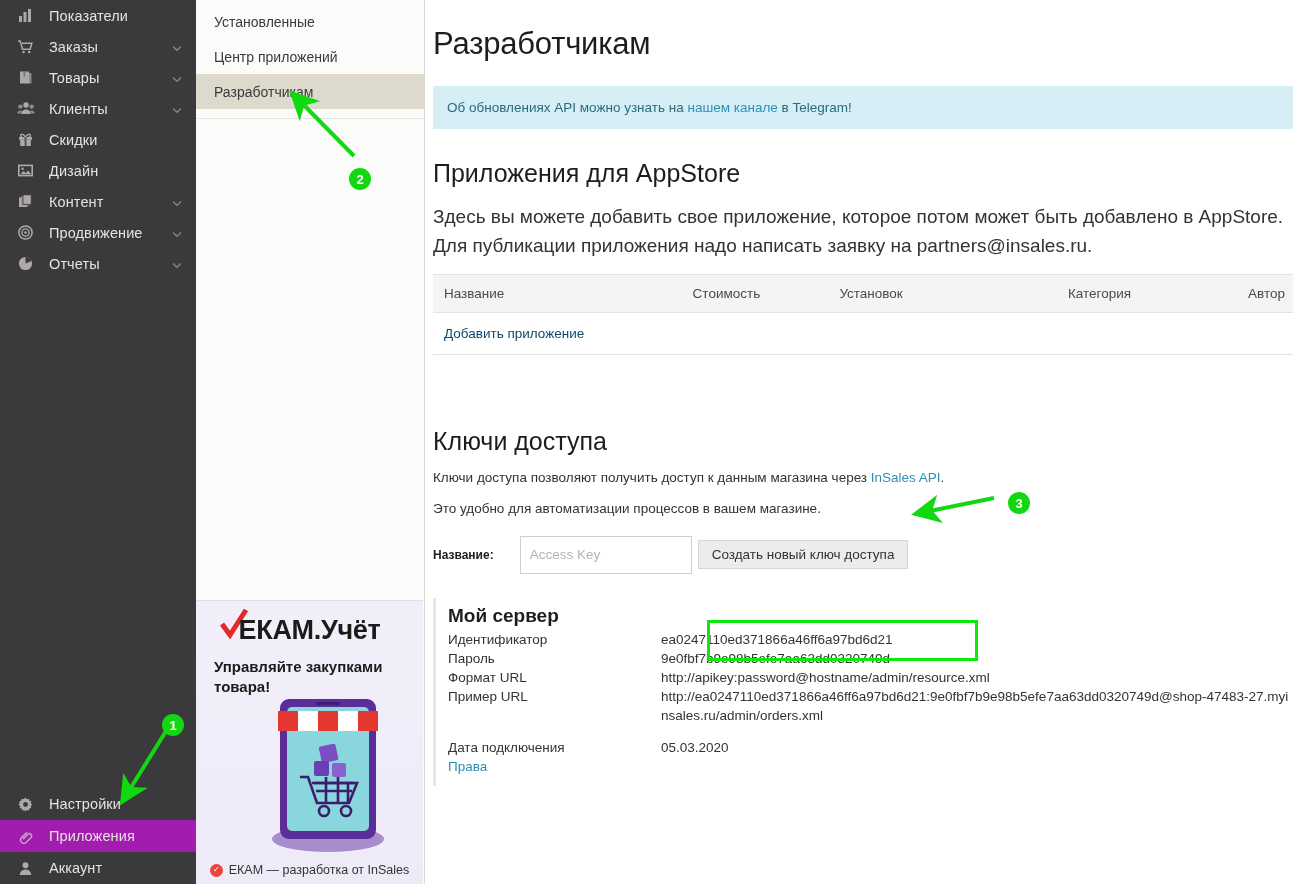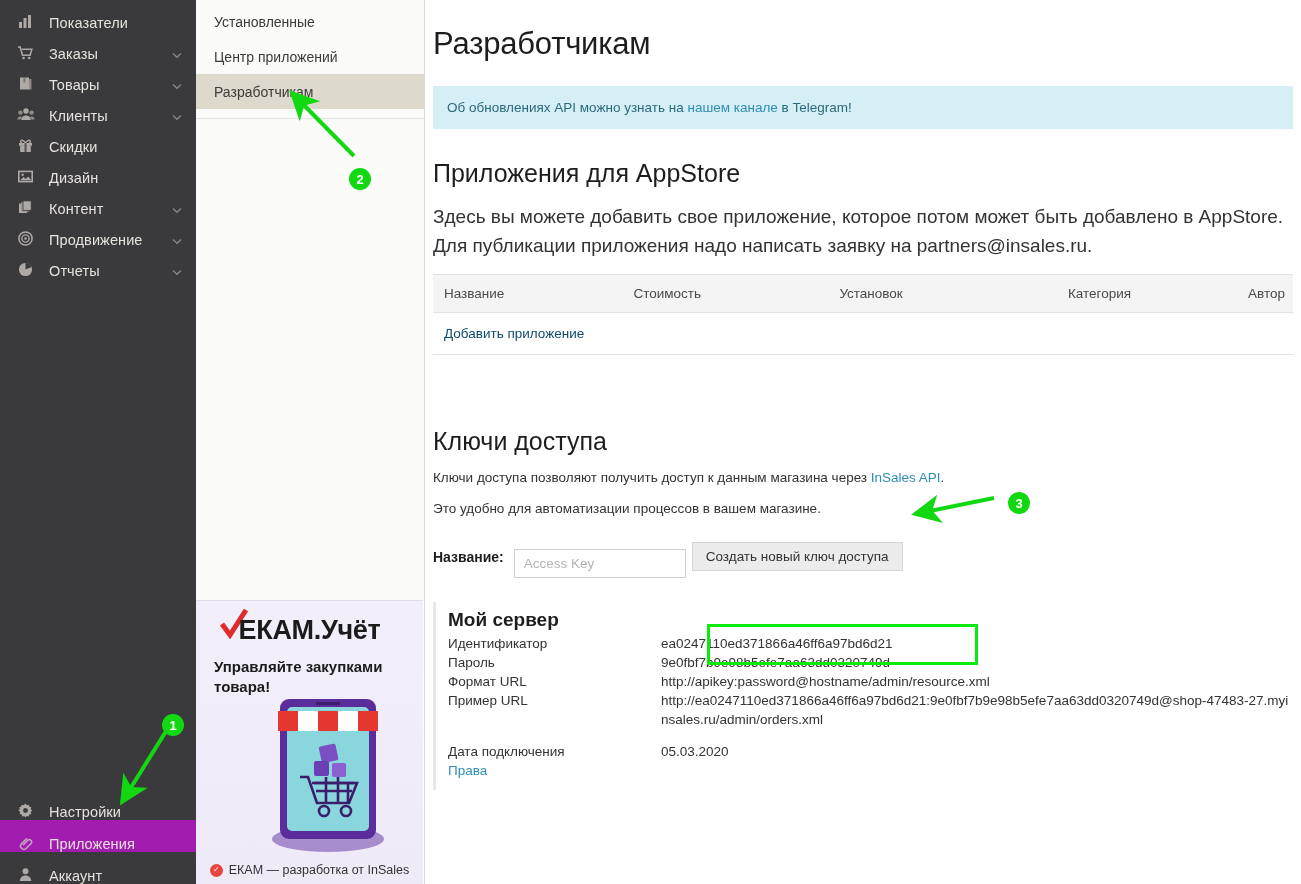--- a/index.html
+++ b/index.html
@@ -15,21 +15,21 @@
   
   .sidebar {
     width: 196px; height: 884px;
     background: #3a3a3c;
     flex: 0 0 196px;
     position: relative;
     display: flex; flex-direction: column;
   }
   .nav-top { padding-top: 0; }
   .nav-item {
-    display: flex; align-items: flex-end;
+    display: flex; align-items: center;
     height: 31px;
     padding: 0 14px 0 16px;
     color: #e6e2de;
     font-size: 14.5px;
     cursor: pointer;
     position: relative;
   }
   .nav-item.active { background: #a21caf; }
   .nav-ico {
     width: 19px; height: 19px;
@@ -135,43 +135,42 @@
   table.apps thead th {
     background: #f4f4f4;
     border-top: 1px solid #e2e2e2;
     border-bottom: 1px solid #e2e2e2;
     text-align: left;
     font-weight: normal;
     color: #4a4a4a;
     padding: 11px 10px;
   }
   table.apps thead th.c1 { width: 196px; padding-left: 11px; }
-  table.apps thead th.c2 { width: 212px; }
+  table.apps thead th.c2 { width: 212px; text-align: center; }
   table.apps thead th.c3 { width: 236px; }
   table.apps thead th.c4 { width: 185px; }
   table.apps thead th.c5 { text-align: right; padding-right: 8px; }
   table.apps td.addrow {
     padding: 13px 11px; border-bottom: 1px solid #e2e2e2;
   }
   table.apps td.addrow a { color: #0c4a6e; text-decoration: none; font-size: 13.5px; }
 
   .keys { margin-top: 72px; }
   .keys p { font-size: 13.5px; color: #333; margin-bottom: 16px; }
   .keys p a { color: #2f8fb5; text-decoration: none; }
   .keyform { display: flex; align-items: center; gap: 0; margin: 20px 0 24px 0; }
-  .keyform label { font-size: 14px; color: #1d1d1d; font-weight: bold; margin-right: 10px; }
+  .keyform label { font-size: 12px; color: #1d1d1d; font-weight: bold; margin-right: 26px; }
   .keyform input {
-    width: 172px; height: 29px;
+    width: 172px; height: 38px;
     border: 1px solid #cfcfcf;
     padding: 0 9px;
     font-size: 13.5px; color: #333;
     font-family: inherit;
     background: #fff;
     outline: none;
-    margin-top: 13px;
   }
   .keyform input::placeholder { color: #b3b3b3; }
   .keyform button {
     height: 29px;
     margin-left: 6px;
     background: #ececec;
     border: 1px solid #d6d6d6;
     padding: 0 13px;
     font-size: 13.5px; color: #333;
     font-family: inherit;

